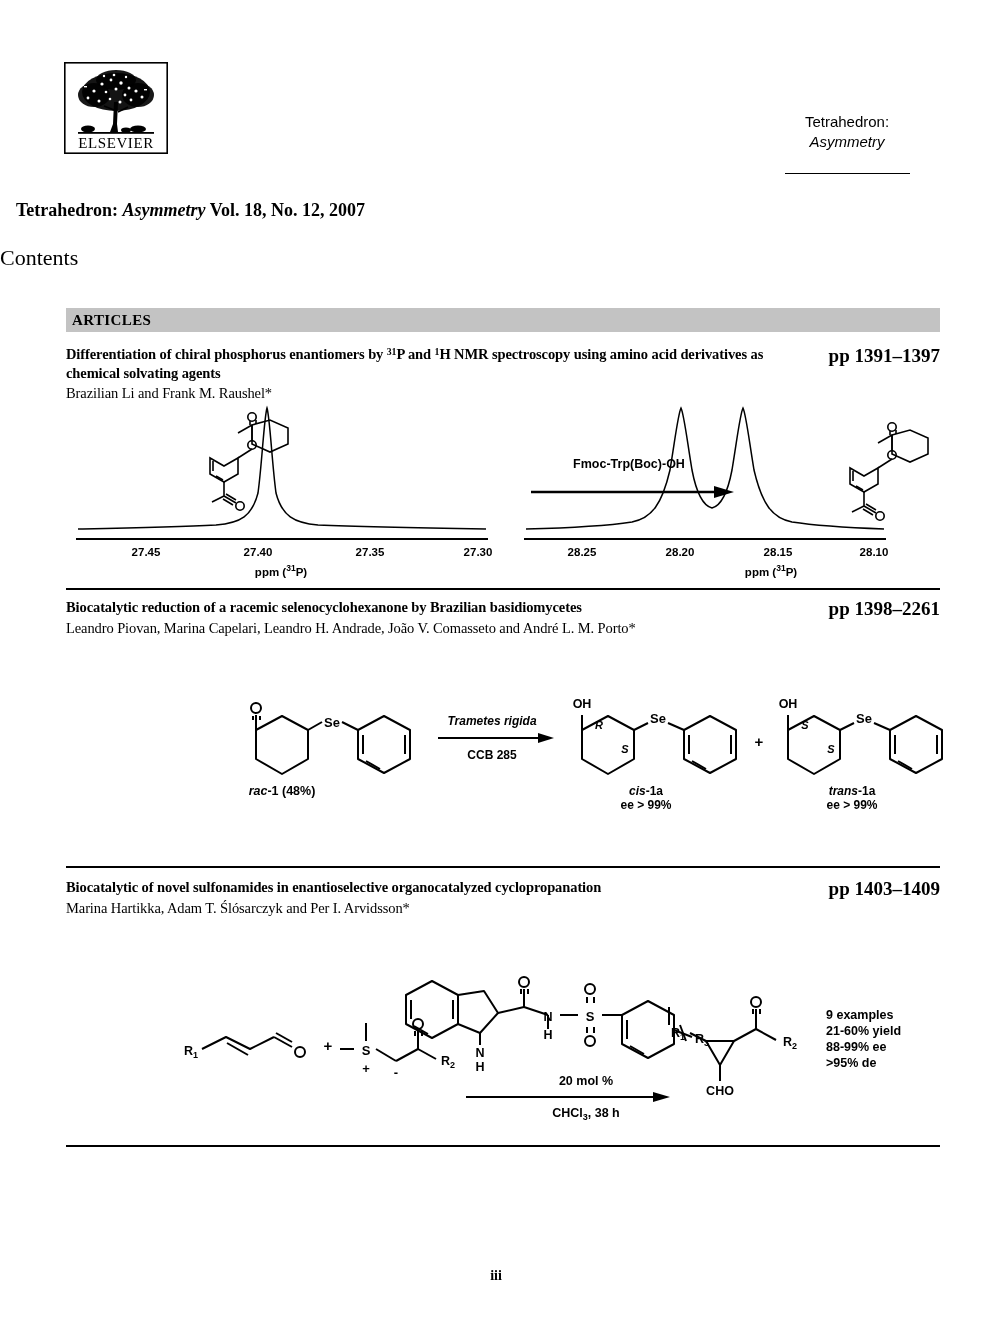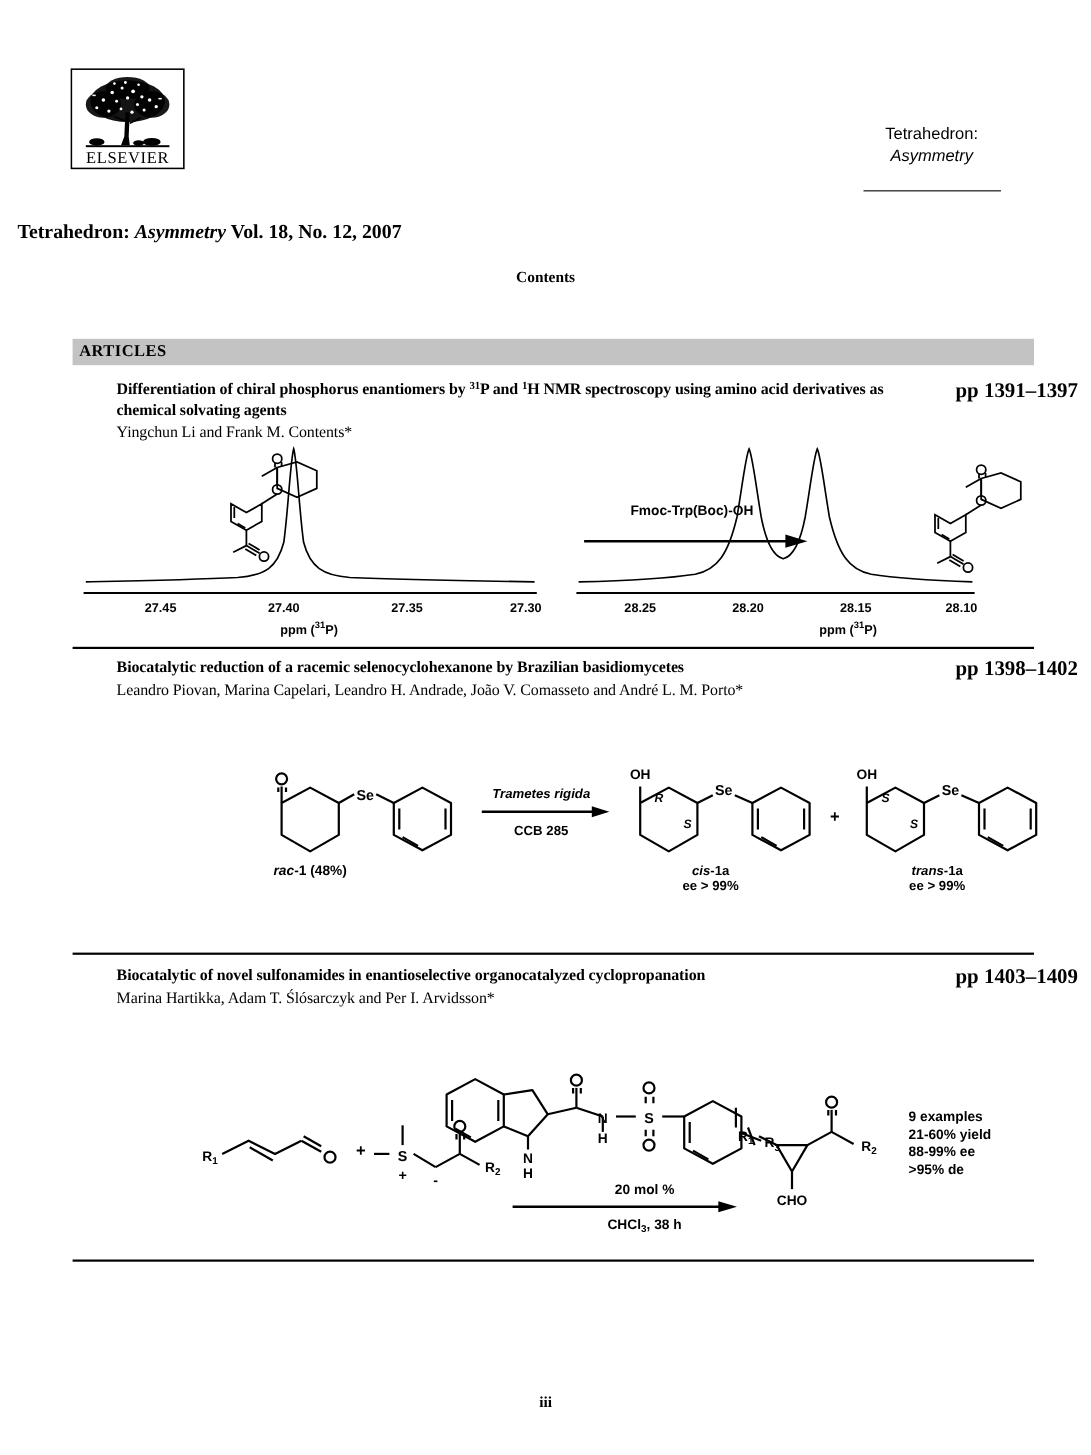--- a/index.html
+++ b/index.html
@@ -20,36 +20,36 @@
   .journal .j2 { font-style:italic; }
   .journal .jrule { border-bottom:1.4px solid #000; margin-top:20px; width:125px;
                     margin-left:auto; margin-right:auto; }
 
   .issue-line {
     position:absolute; left:0; right:0; top:200px; text-align:left;
     font-size:18px; font-weight:bold;margin-left:16px;
   }
   .issue-line i { font-style:italic; }
   .contents-title {
-    position:absolute; left:0; right:0; top:245px; text-align:center;
-    font-size:14px; font-weight:bold;
+    position:absolute; left:0; right:0; top:245px; 
+    font-size:22px; font-weight:normal;
   }
 
   
   .band {
     position:absolute; left:66px; width:874px; height:24px;
     background:#c3c3c3; top:308px;
   }
   .band span {
     font-size:15px; font-weight:bold; letter-spacing:0.4px;
     line-height:24px; padding-left:6px; display:block;
   }
 
   
-  .entry { position:absolute; left:66px; width:874px;margin-left:40px; }
+  .entry { position:absolute; left:66px; width:874px; }
   .etitle {
     font-size:14.5px; font-weight:bold; line-height:1.28;
     width:740px; letter-spacing:-0.1px;
   }
   .eauth {
     font-size:14.5px; line-height:1.3; margin-top:2px;
     letter-spacing:-0.1px;
   }
   .epages {
     position:absolute; right:0; top:0; font-size:19px; font-weight:bold;
@@ -134,21 +134,21 @@
   <div class="contents-title">Contents</div>
 
   <div class="band">
     <span>ARTICLES</span>
   </div>
 
   <div class="entry" style="top:345px;">
     <div class="etitle">
       <span>Differentiation of chiral phosphorus enantiomers by </span><sup>31</sup><span>P and </span><sup>1</sup><span>H NMR spectroscopy using amino acid derivatives as chemical solvating agents</span>
     </div>
-    <div class="eauth">Yingchun Li and Frank M. Contents*</div>
+    <div class="eauth">Brazilian Li and Frank M. Raushel*</div>
     <div class="epages">pp 1391–1397</div>
   </div>
 
   <div class="ga" style="left:66px; top:398px;">
     <svg width="874" height="180" viewBox="0 0 874 180">
 
       <g stroke="#000" stroke-width="1.6" fill="none">
         <path d="M172 35 L186 27"></path>
         <circle cx="186" cy="19" r="4.2"></circle>
         <path d="M184 23 L184 27 M190 22 L190 26"></path>
@@ -218,21 +218,21 @@
         </g>
       </g>
     </svg>
   </div>
 
   <div class="rule" style="top:588px;"></div>
 
   <div class="entry" style="top:598px;">
     <div class="etitle">Biocatalytic reduction of a racemic selenocyclohexanone by Brazilian basidiomycetes</div>
     <div class="eauth">Leandro Piovan, Marina Capelari, Leandro H. Andrade, João V. Comasseto and André L. M. Porto*</div>
-    <div class="epages">pp 1398–1402</div>
+    <div class="epages">pp 1398–2261</div>
   </div>
 
   <div class="ga" style="left:66px; top:675px;">
     <svg width="874" height="150" viewBox="0 0 874 150">
       <g stroke="#000" stroke-width="2" fill="none" stroke-linejoin="round">
 
         <path d="M190 55 L216 41 L242 55 L242 84 L216 99 L190 84 Z"></path>
         <path d="M190 55 L190 40"></path>
         <circle cx="190" cy="33" r="5" stroke-width="2"></circle>
         <path d="M187 41 L187 45 M194 41 L194 45"></path>

